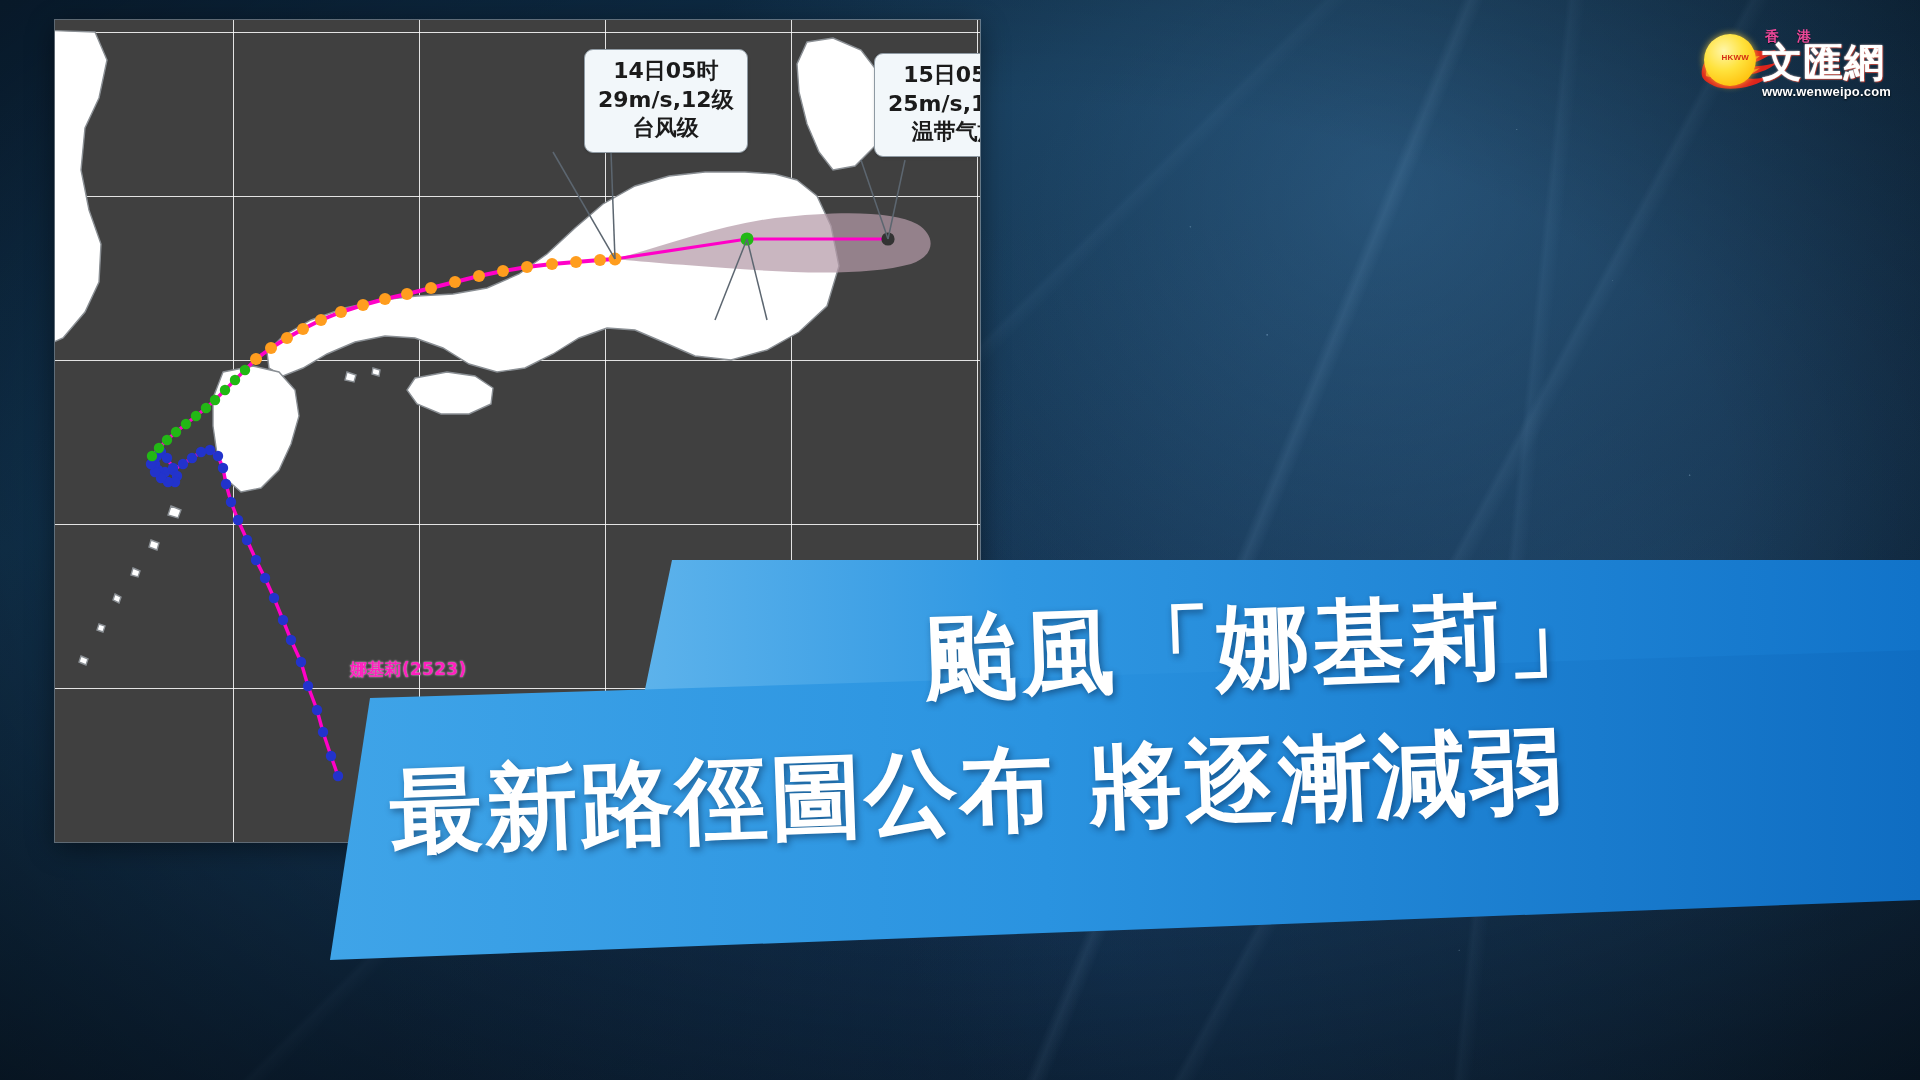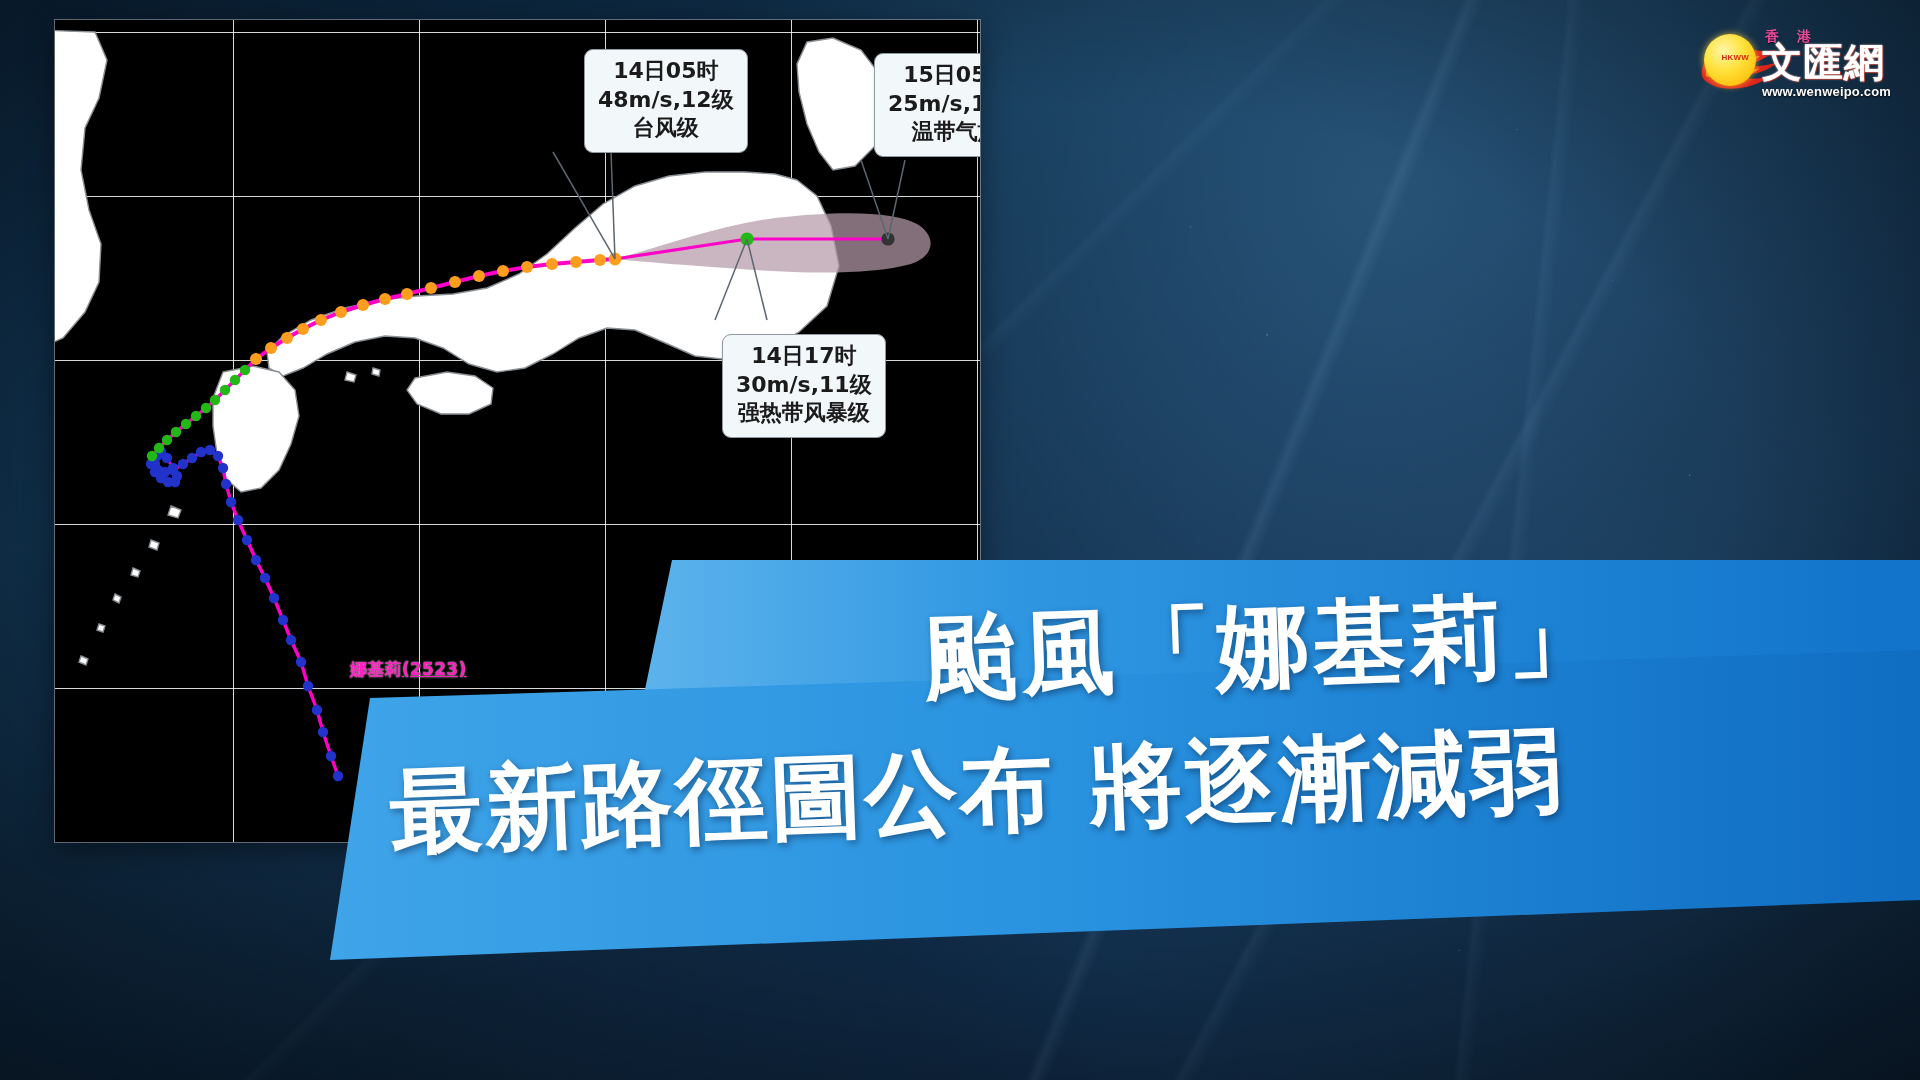--- a/index.html
+++ b/index.html
@@ -40,21 +40,21 @@
       linear-gradient(112deg, transparent 0 62%, rgba(170,215,255,.30) 62.4%, transparent 63%),
       linear-gradient(118deg, transparent 0 70%, rgba(170,215,255,.22) 70.3%, transparent 71%),
       linear-gradient(96deg, transparent 0 77%, rgba(160,210,255,.20) 77.3%, transparent 78%),
       linear-gradient(135deg, transparent 0 44%, rgba(160,205,250,.14) 44.3%, transparent 45%);
   }
   .bg-vig{position:absolute;inset:0;
     background:radial-gradient(ellipse at 55% 45%, rgba(0,0,0,0) 45%, rgba(0,0,0,.48) 100%);}
 
   
   #map-panel{position:absolute;left:55px;top:20px;width:925px;height:822px;
-    background:#000000;overflow:hidden;
+    background:#404040;overflow:hidden;
     box-shadow:0 0 0 1px rgba(255,255,255,.35), 0 6px 26px rgba(0,0,0,.45);}
   .map-grid{position:absolute;inset:0;
     background-image:
       linear-gradient(to right, rgba(255,255,255,.85) 1px, transparent 1px),
       linear-gradient(to bottom, rgba(255,255,255,.85) 1px, transparent 1px);
     background-size:186px 164px; background-position:-8px 12px;}
   .map-svg{position:absolute;inset:0;width:100%;height:100%;}
 
   
   .callout{position:absolute;background:#f2f7fa;border:1.6px solid #8f9aa3;
@@ -65,21 +65,21 @@
   .callout div{white-space:nowrap;}
   #callout-1{left:529px;top:29px;}
   #callout-2{left:819px;top:33px;}
   #callout-3{left:667px;top:314px;}
 
   
   #storm-label{position:absolute;left:295px;top:638px;
     font-family:"DejaVu Sans","Liberation Sans",sans-serif;
     font-size:17px;font-weight:700;color:#ff1fbf;letter-spacing:.3px;
     text-shadow:0 0 2px rgba(255,255,255,.9);white-space:nowrap;}
-  #storm-label .sid{font-weight:600;text-decoration:underline;}
+  #storm-label .sid{font-weight:600;}
 
   
   #logo{position:absolute;right:18px;top:20px;width:200px;height:84px;}
   #logo .sun{position:absolute;left:2px;top:14px;width:52px;height:52px;border-radius:50%;
     background:radial-gradient(circle at 38% 32%,#fff6a8 0%,#ffe23c 42%,#ffc20e 78%,#f5a300 100%);
     box-shadow:0 0 7px rgba(255,210,60,.75);}
   #logo .sun-txt{position:absolute;left:9px;top:33px;width:38px;text-align:right;
     font-size:8px;font-weight:700;color:#d42b14;letter-spacing:.2px;}
   #logo .flame{position:absolute;left:-4px;top:22px;width:92px;height:52px;}
   #logo .hk{position:absolute;left:63px;top:8px;font-size:14px;font-weight:700;color:#ec4899;
@@ -255,35 +255,30 @@
         <path d="M556,132 L560,239"></path>
         <path d="M806,140 L833,219"></path>
         <path d="M850,140 L833,219"></path>
         <path d="M660,300 L692,219"></path>
         <path d="M712,300 L692,219"></path>
       </g>
     </svg>
 
     <div class="callout" id="callout-1">
       <div>14日05时</div>
-      <div>48m/s,12级</div>
+      <div>29m/s,12级</div>
       <div>台风级</div>
     </div>
 
     <div class="callout" id="callout-2">
       <div>15日05时</div>
       <div>25m/s,10级</div>
       <div>温带气旋</div>
     </div>
 
-    <div class="callout" id="callout-3">
-      <div>14日17时</div>
-      <div>30m/s,11级</div>
-      <div>强热带风暴级</div>
-    </div>
 
     <div id="storm-label"><span>娜基莉</span><span class="sid">(2523)</span></div>
   </div>
 
   <div id="logo">
     <svg class="flame" viewBox="0 0 92 52">
       <path d="M4,34 C2,22 12,8 30,6 C48,4 62,12 78,8 C66,18 56,22 44,22
                C56,26 68,24 80,20 C66,32 50,34 36,32 C46,38 60,38 72,34
                C58,46 30,50 16,44 C10,41 5,38 4,34 Z" fill="#e8241a" opacity="0.95"></path>
       <path d="M8,34 C7,25 16,14 30,12 C42,11 52,16 62,14

